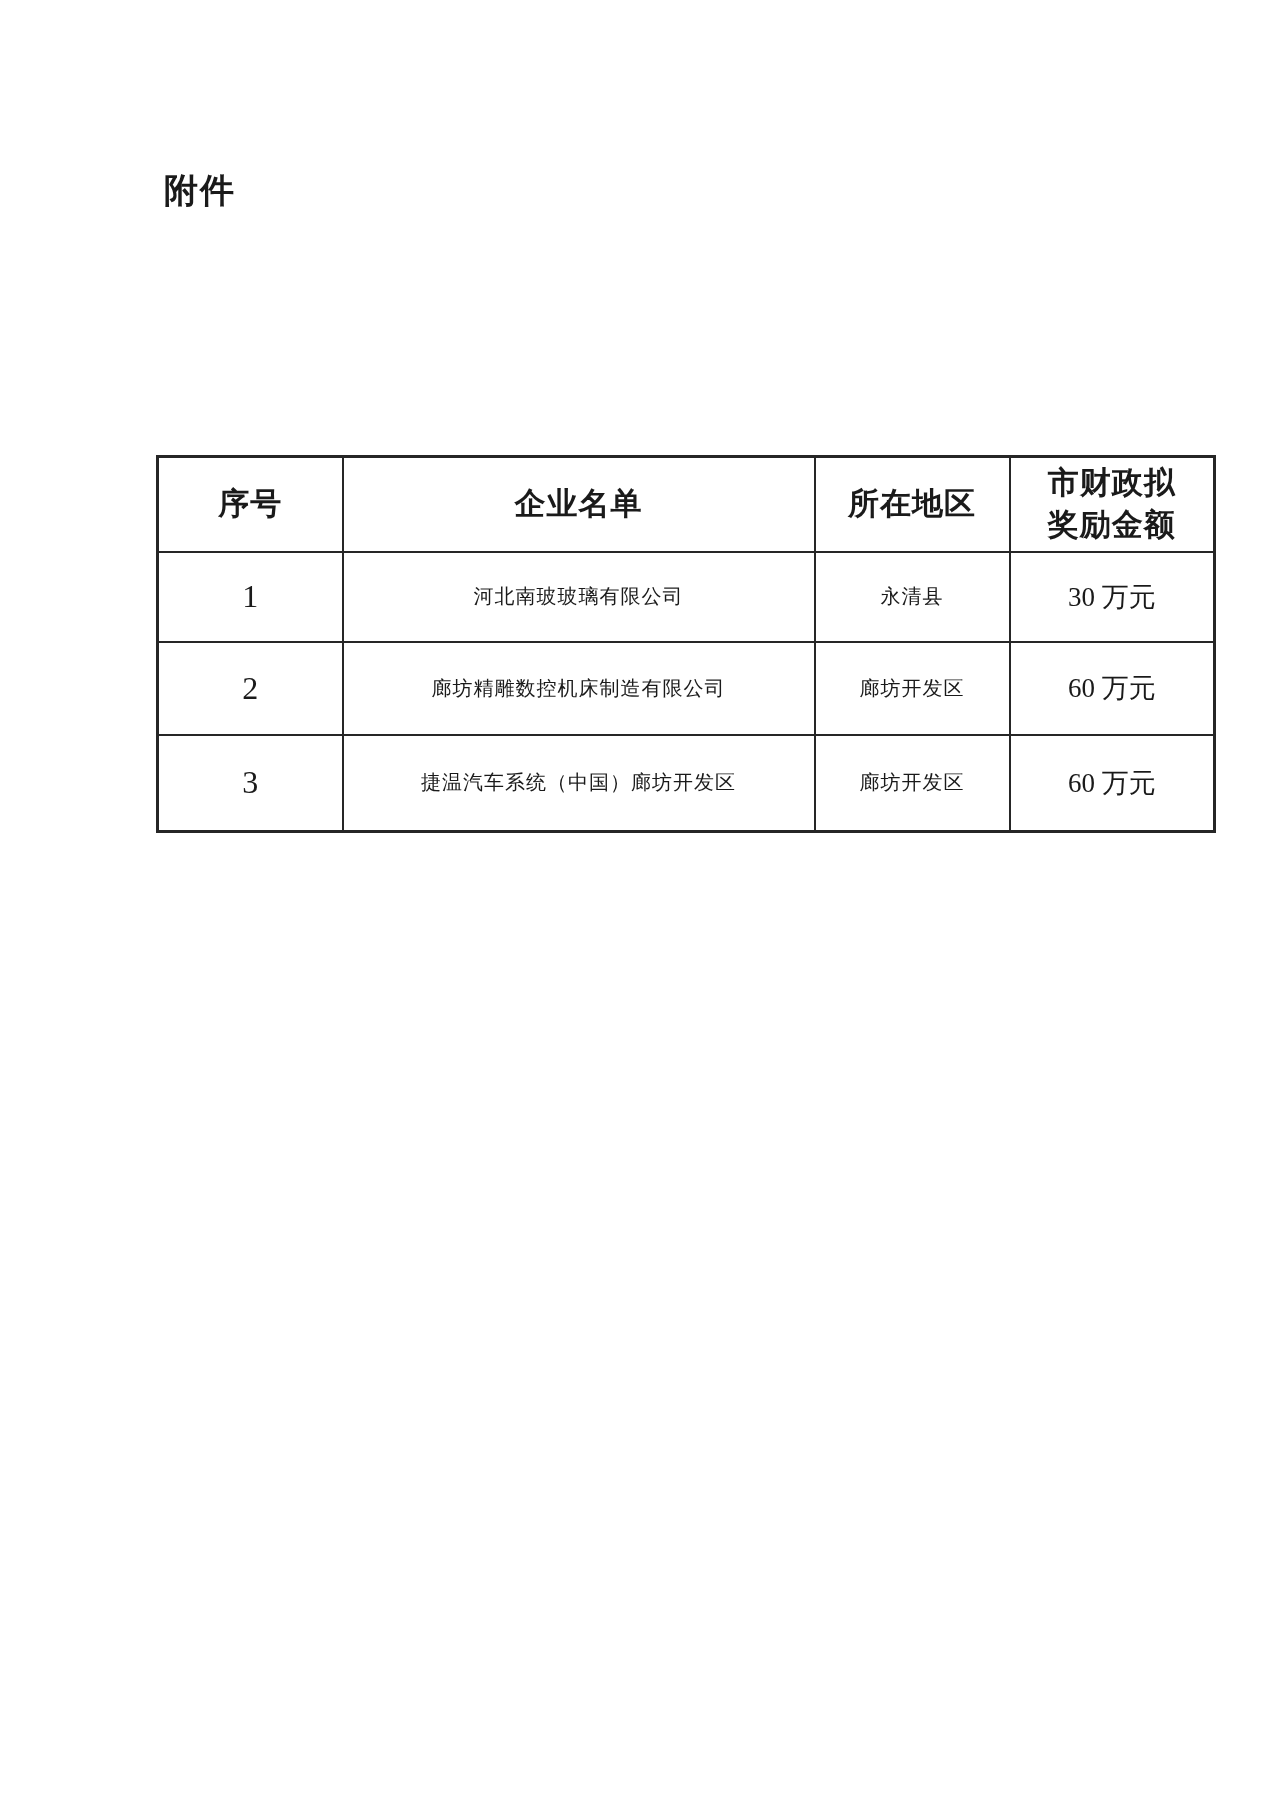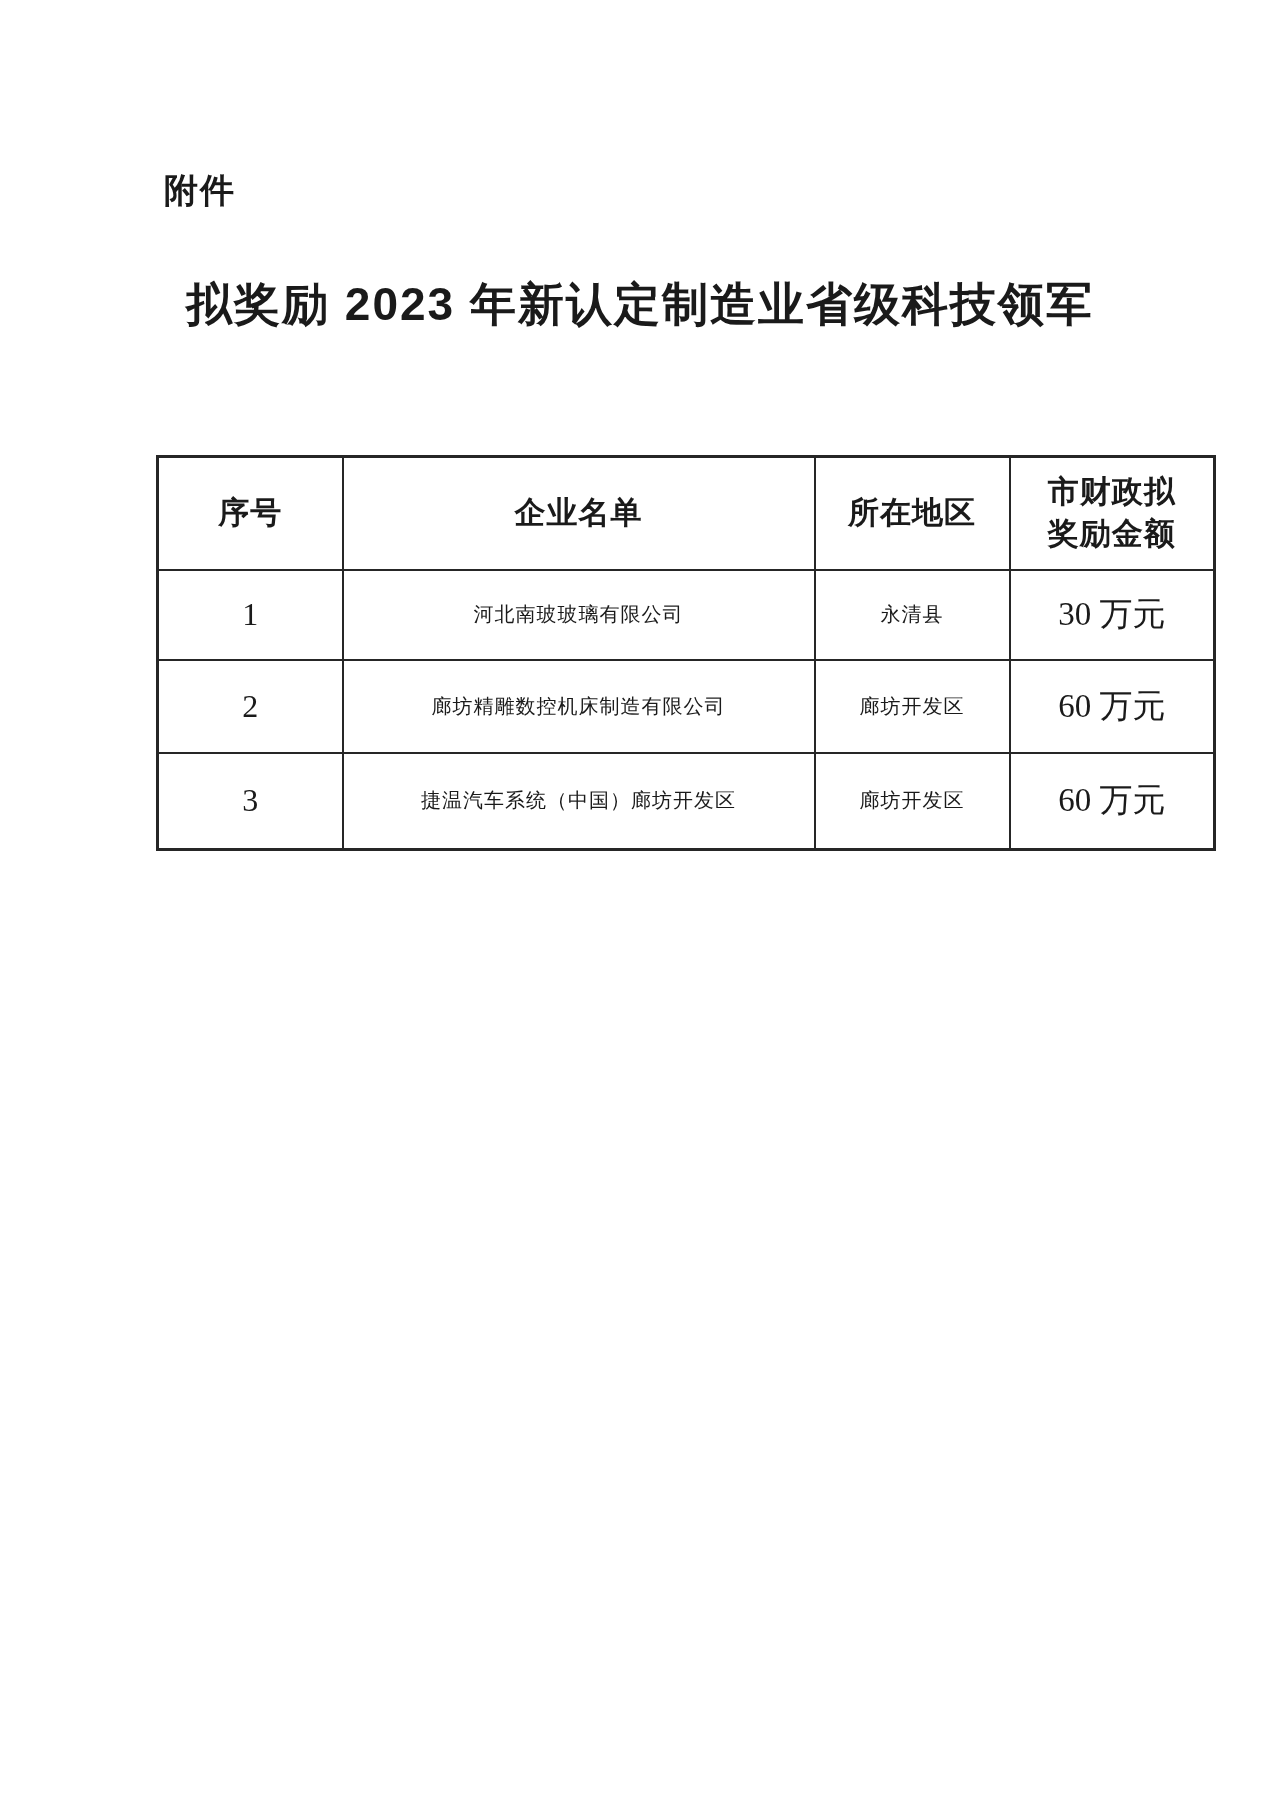--- a/index.html
+++ b/index.html
@@ -46,21 +46,21 @@
     border: 3px solid #262626;
   }
   .award-table th,
   .award-table td {
     border: 2px solid #262626;
     text-align: center;
     vertical-align: middle;
     padding: 0;
     overflow: hidden;
   }
-  .award-table thead tr { height: 113px; }
+  .award-table thead tr { height: 95px; }
   .award-table tbody tr.r1 { height: 90px; }
   .award-table tbody tr.r2 { height: 93px; }
   .award-table tbody tr.r3 { height: 97px; }
   .award-table th {
     font-family: "Liberation Sans", sans-serif;
     font-weight: 700;
     font-size: 31px;
     letter-spacing: 1px;
     line-height: 1.35;
   }
@@ -69,33 +69,32 @@
   }
   .award-table td {
     font-size: 20px;
     letter-spacing: 1px;
   }
   .award-table td.cell-no {
     font-size: 32px;
     letter-spacing: 0;
   }
   .award-table td.cell-amount {
-    font-size: 33px;
+    font-size: 27px;
     letter-spacing: 0;
   }
 </style>
 </head>
 <body>
 
 <div class="page">
 
   <div class="attachment-label">附件</div>
 
   <div class="doc-title">
-    <div>拟奖励 2023 年新认定制造业省级科技领军</div>
   </div>
 
   <table class="award-table">
     <colgroup>
       <col style="width:185px">
       <col style="width:472px">
       <col style="width:195px">
       <col style="width:205px">
     </colgroup>
     <thead>

